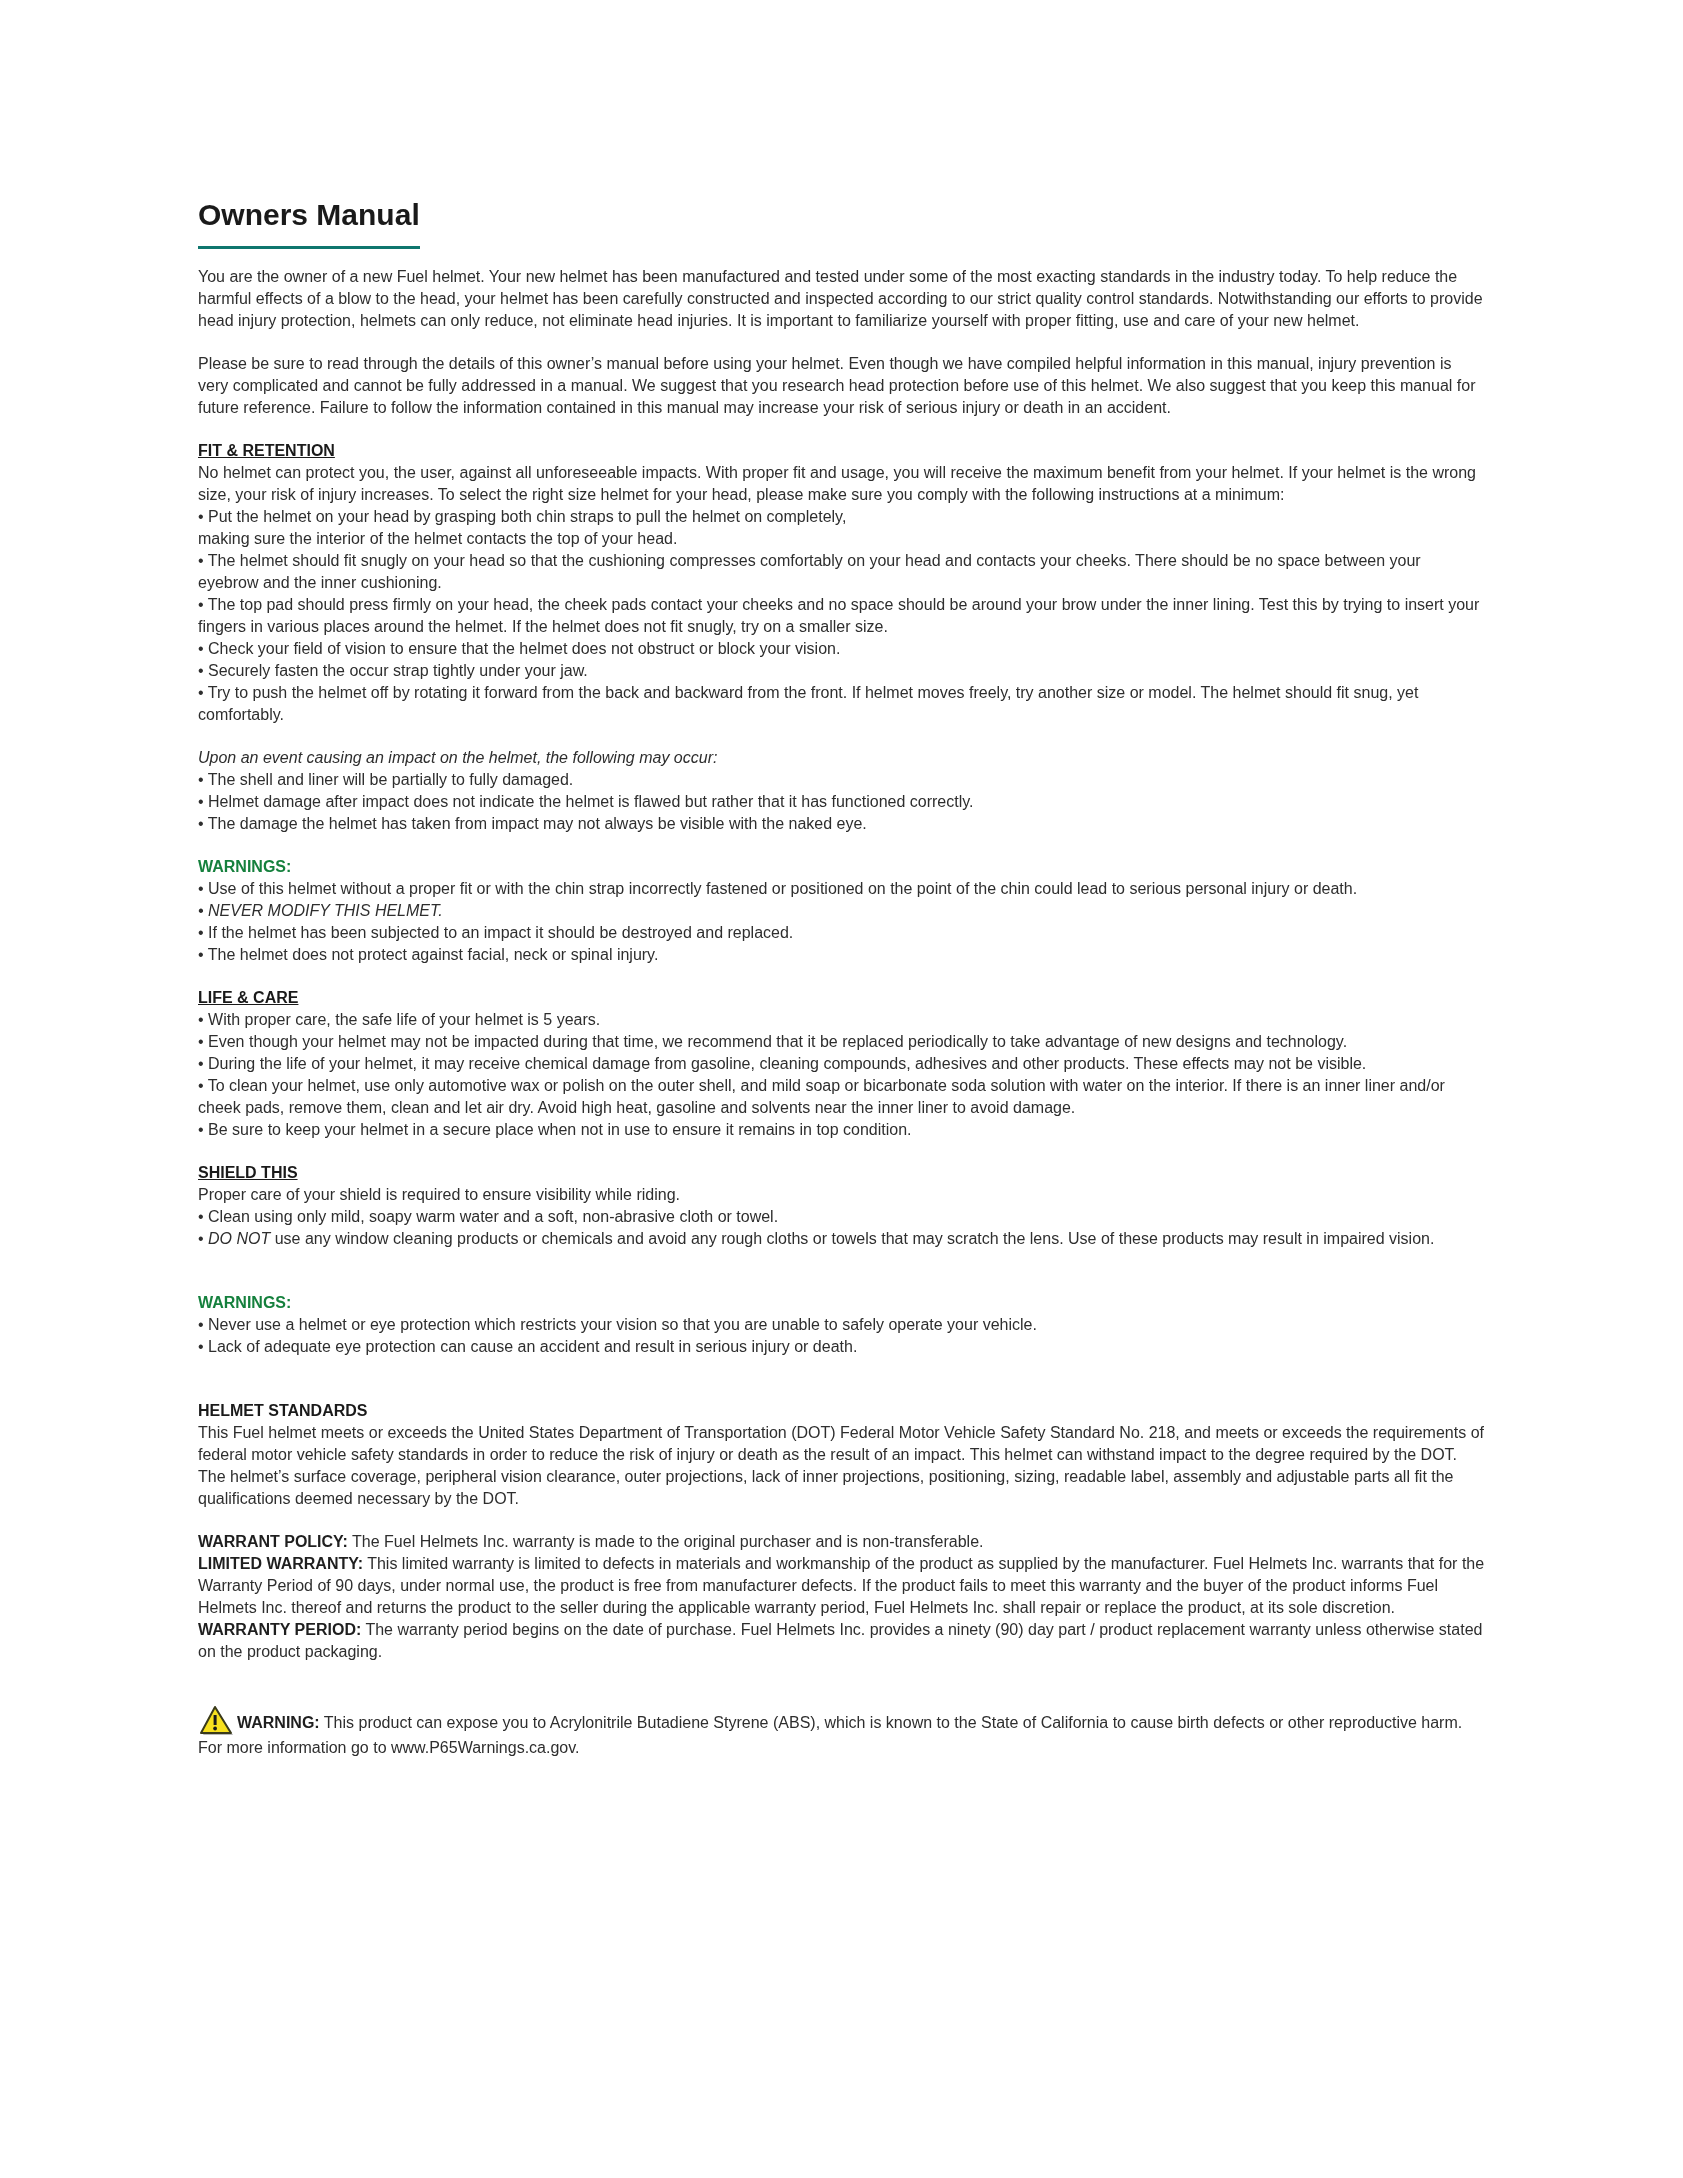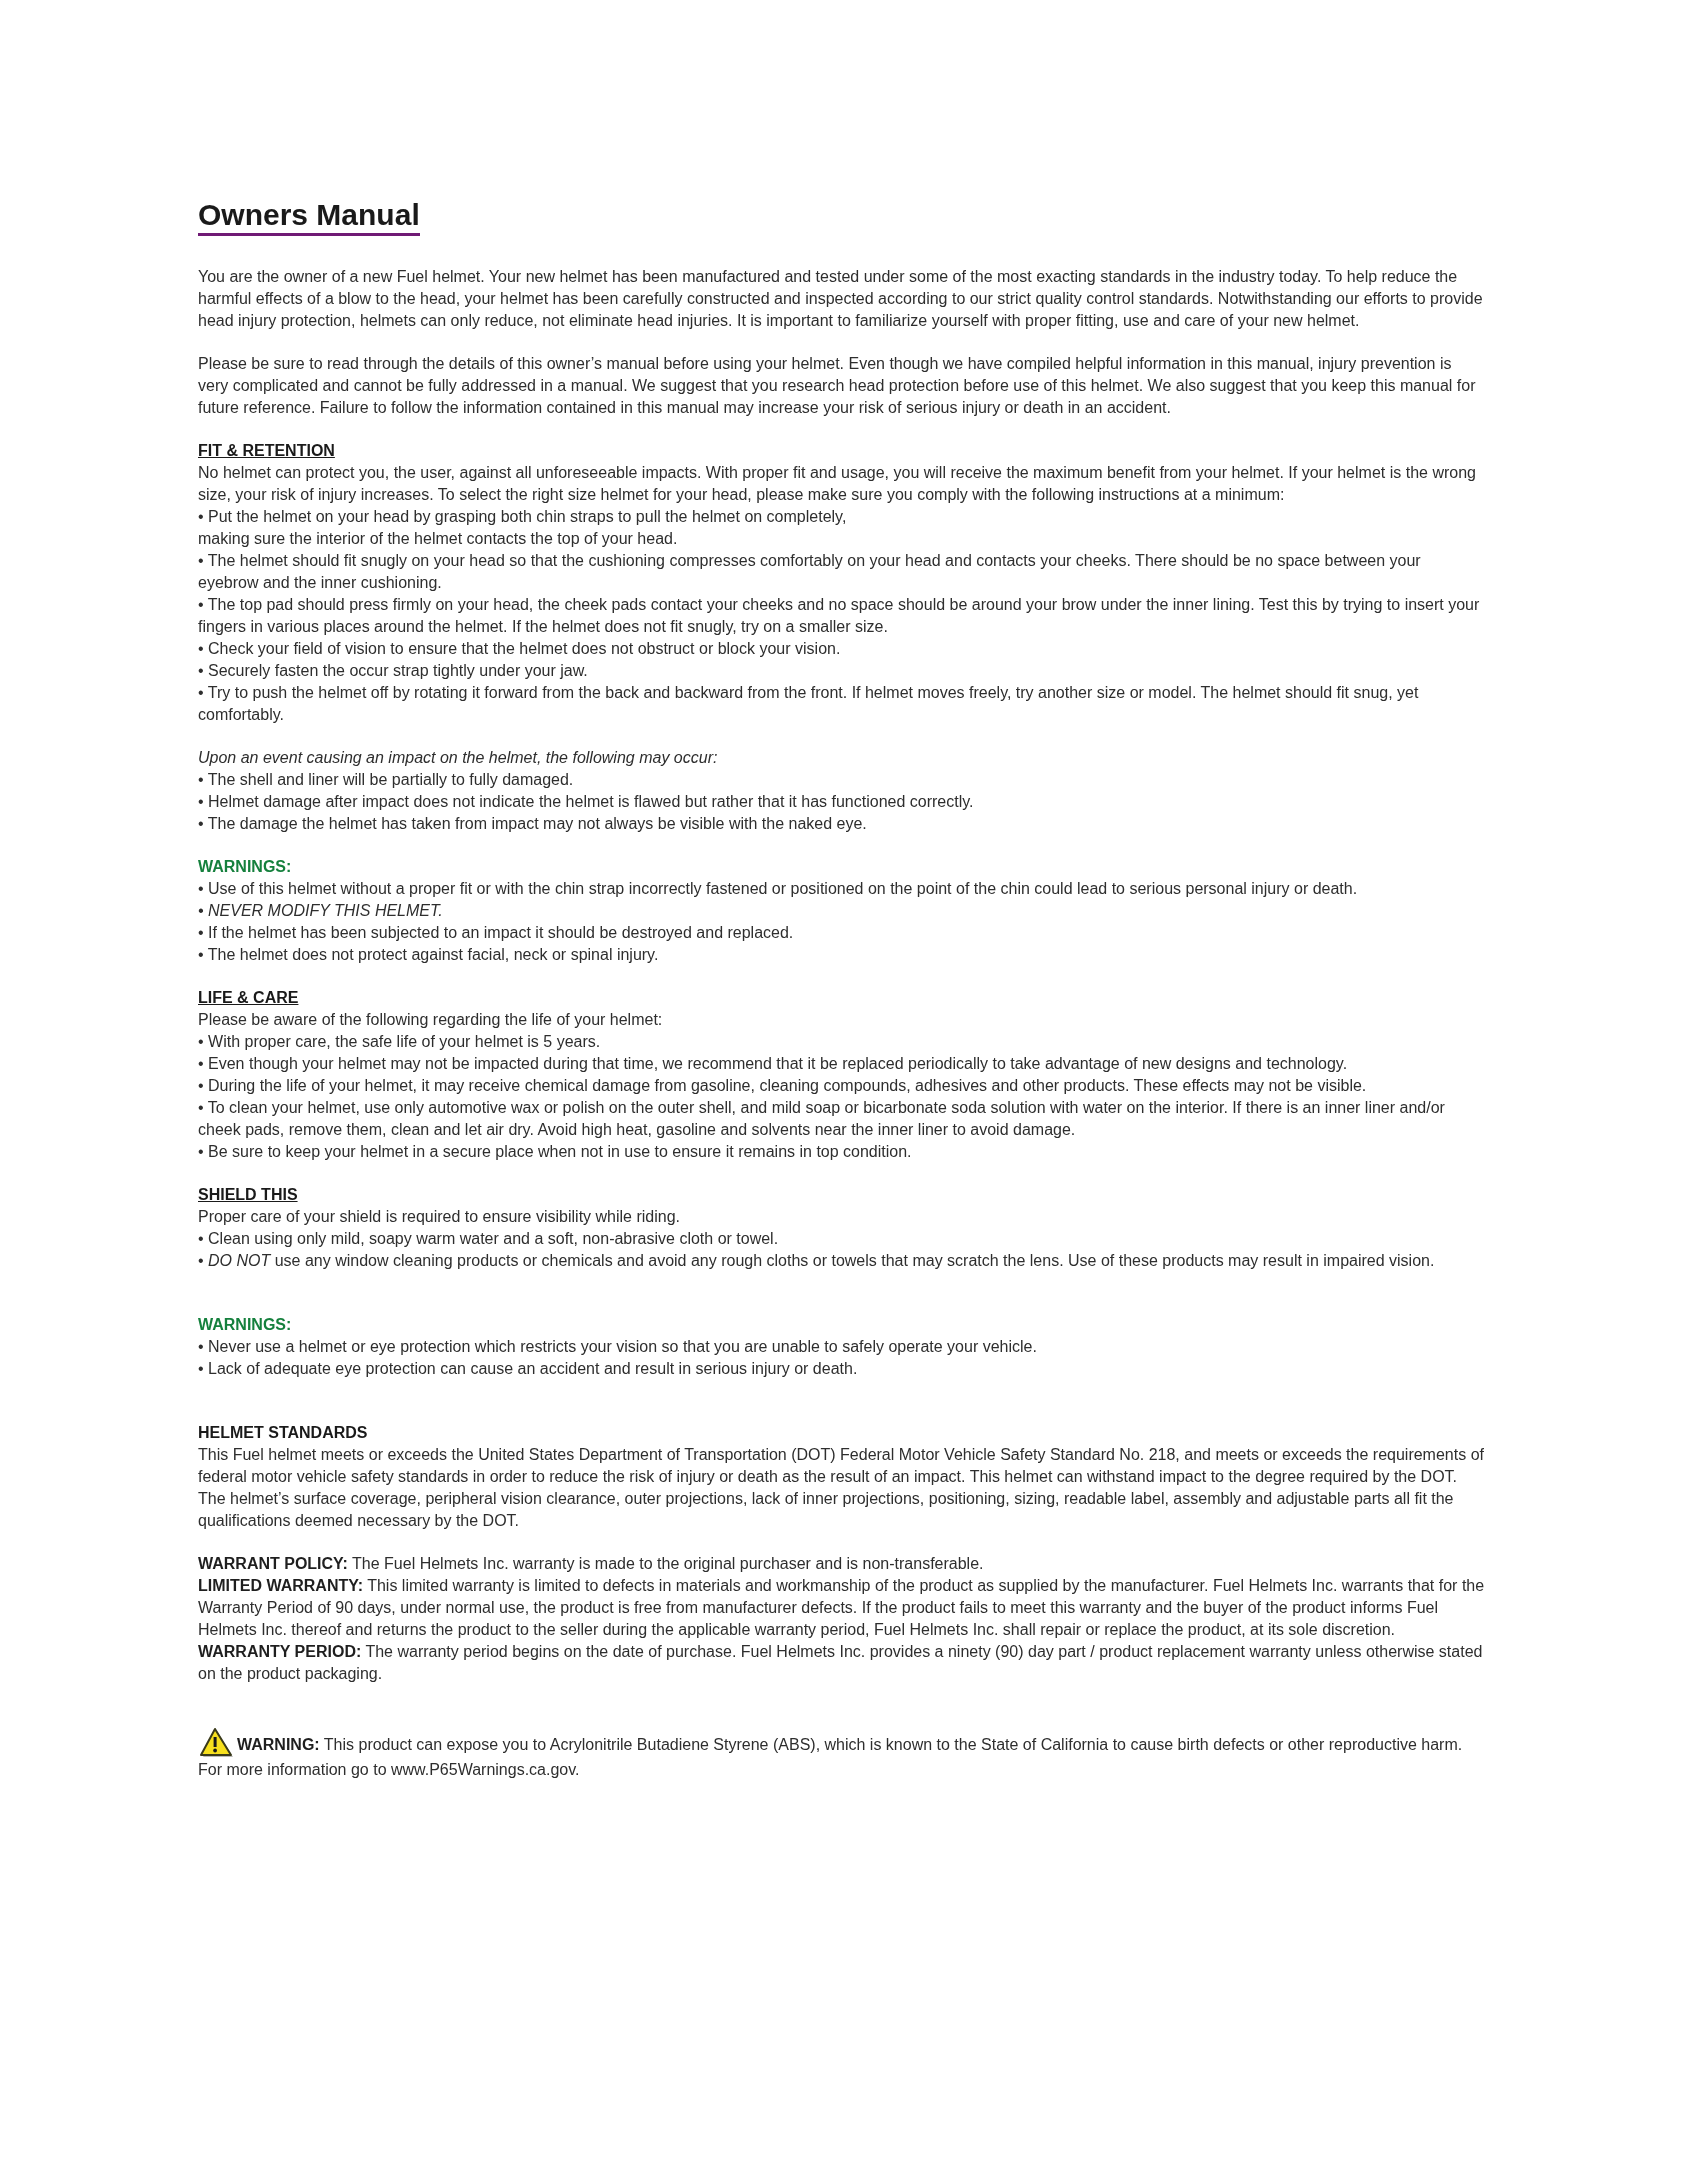--- a/index.html
+++ b/index.html
@@ -17,22 +17,22 @@
     width:1287px;
     font-size:16px;
     line-height:22px;
   }
   h1 {
     font-size:30px; line-height:34px;
     font-weight:bold; color:#1a1a1a;
     margin:0 0 34px 0;
   }
   h1 .title-underline {
-    border-bottom:3px solid #701a75;
-    padding-bottom:2px;
+    border-bottom:3px solid #0f766e;
+    padding-bottom:15px;
     text-align:right;
   }
   h2, h3 {
     font-size:16px; line-height:22px;
     font-weight:bold; color:#1a1a1a;
     margin:0;
   }
   h2 { text-decoration:underline; }
   h2.plain { text-decoration:none; }
   h3.red { color:#15803d; }
@@ -81,21 +81,20 @@
     <section class="gap">
       <h3 class="red">WARNINGS:</h3>
       <p class="para bullet">Use of this helmet without a proper fit or with the chin strap incorrectly fastened or positioned on the point of the chin could lead to serious personal injury or death.</p>
       <p class="para bullet italic">NEVER MODIFY THIS HELMET.</p>
       <p class="para bullet">If the helmet has been subjected to an impact it should be destroyed and replaced.</p>
       <p class="para bullet">The helmet does not protect against facial, neck or spinal injury.</p>
     </section>
 
     <section class="gap">
       <h2>LIFE &amp; CARE</h2>
-      <p class="para">Please be aware of the following regarding the life of your helmet:</p>
       <p class="para bullet">With proper care, the safe life of your helmet is 5 years.</p>
       <p class="para bullet">Even though your helmet may not be impacted during that time, we recommend that it be replaced periodically to take advantage of new designs and technology.</p>
       <p class="para bullet">During the life of your helmet, it may receive chemical damage from gasoline, cleaning compounds, adhesives and other products. These effects may not be visible.</p>
       <p class="para bullet">To clean your helmet, use only automotive wax or polish on the outer shell, and mild soap or bicarbonate soda solution with water on the interior. If there is an inner liner and/or cheek pads, remove them, clean and let air dry. Avoid high heat, gasoline and solvents near the inner liner to avoid damage.</p>
       <p class="para bullet">Be sure to keep your helmet in a secure place when not in use to ensure it remains in top condition.</p>
     </section>
 
     <section class="gap">
       <h2>SHIELD THIS</h2>
       <p class="para">Proper care of your shield is required to ensure visibility while riding.</p>

